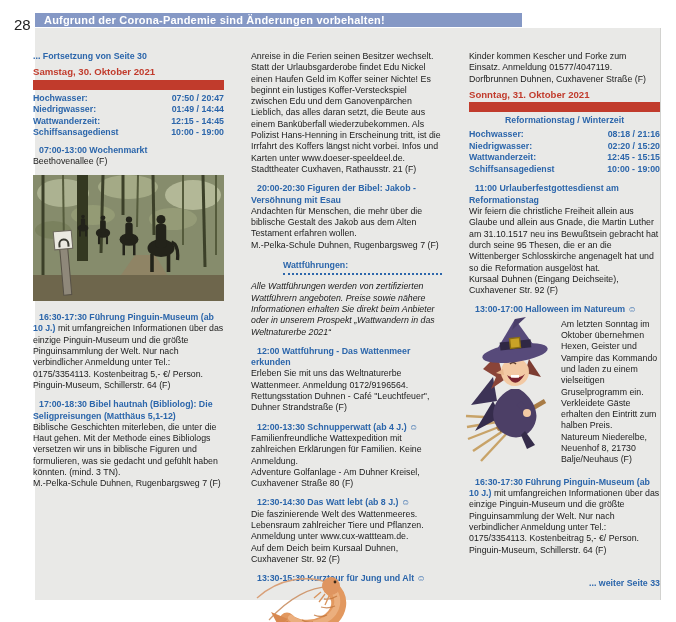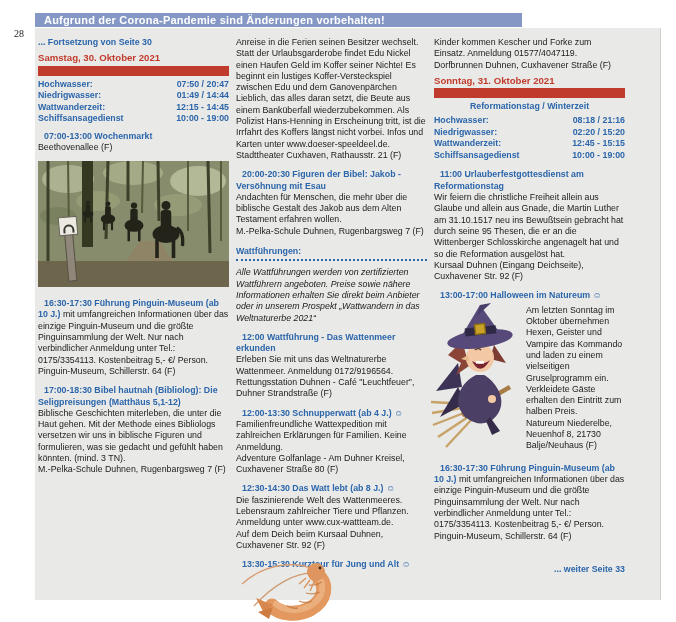--- a/index.html
+++ b/index.html
@@ -1,37 +1,37 @@
 <!DOCTYPE html>
 <html lang="de"><head>
 <meta charset="utf-8">
 <style>
   html,body{margin:0;padding:0;background:#fff;}
   .page{position:relative;width:676px;height:622px;background:#ffffff;overflow:hidden;
         font-family:"Liberation Sans","DejaVu Sans",sans-serif;-webkit-font-smoothing:antialiased;}
   .banner{position:absolute;left:35px;top:13px;width:487px;height:14px;background:#8598c5;
           color:#ffffff;font-size:11px;font-weight:bold;line-height:14px;padding-left:9px;box-sizing:border-box;
           letter-spacing:.2px;}
-  .pagenum{position:absolute;left:14px;top:28px;font-size:10px;color:#222;font-family:Liberation Serif, serif;}
+  .pagenum{position:absolute;left:14px;top:16px;font-size:15px;color:#222;}
   .panel{position:absolute;left:35px;top:28px;width:626px;height:572px;background:#e9e9e7;
-         border-right:1px solid #d2d2cf;box-sizing:border-box;padding:9px 0 0 3px;display:flex;gap:7px;}
+         border-right:1px solid #d2d2cf;box-sizing:border-box;padding:23px 0 0 3px;display:flex;gap:27px;justify-content:flex-end;}
   .col{width:191px;flex:none;font-size:8.8px;line-height:11.3px;color:#1b1b1b;overflow-wrap:break-word;}
   p{margin:0;}
   .cont{color:#2c66ab;font-weight:bold;}
   .date{color:#c13b2c;font-weight:bold;font-size:9.6px;margin-top:4px;}
   .redbar{height:10px;background:#c13b2c;margin-top:2px;}
   .tide{margin-top:3px;}
   .tide-row{display:flex;justify-content:space-between;color:#2c66ab;font-weight:bold;line-height:11.5px;}
   .event{margin-top:8px;}
   .tight{margin-top:6px;}
   .ev-title{color:#2c66ab;font-weight:bold;margin-left:6px;}
   .smiley{color:#2c66ab;font-weight:bold;}
   .venue{}
   .subtitle{color:#2c66ab;font-weight:bold;text-align:center;margin-top:3px;}
-  .watt-h{color:#2c66ab;font-weight:bold;border-bottom:2px dotted #2c66ab;padding-bottom:2px;margin-top:9px;}
+  .watt-h{color:#2c66ab;font-weight:bold;border-bottom:2px dotted #2c66ab;padding-bottom:2px;margin-top:9px;margin-left:32px;}
   .intro{font-style:italic;margin-top:6px;}
   .next{color:#2c66ab;font-weight:bold;text-align:right;margin-top:22px;}
   .photo{display:block;margin-top:8px;}
   .hw-row{display:flex;margin-top:1px;}
   .hw-img{width:98px;flex:none;margin-left:-6px;}
   .hw-text{flex:1;padding-top:2px;}
   .kt-row{display:flex;flex-direction:column;}
   .kt-title{flex:1;}
   .kt-img{width:100px;flex:none;margin-top:-14px;margin-right:-8px;}
 </style>

